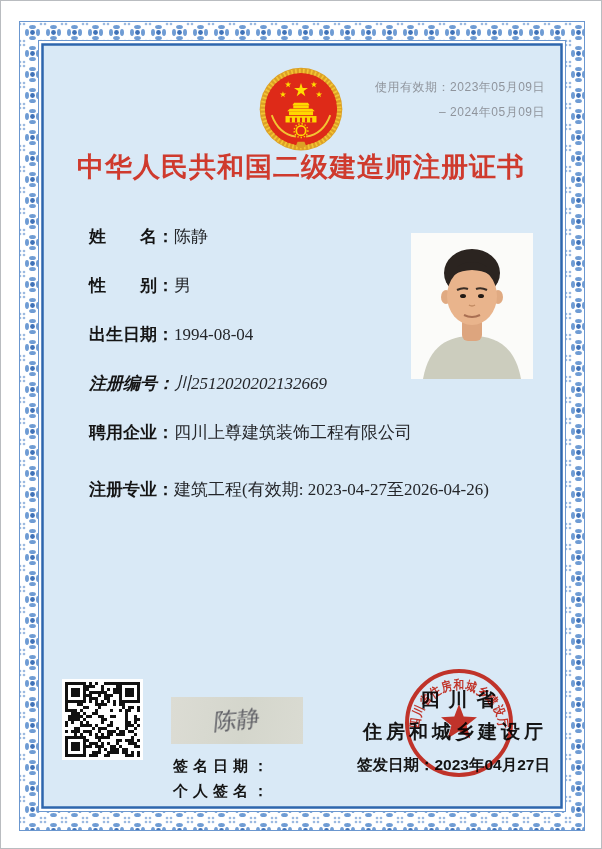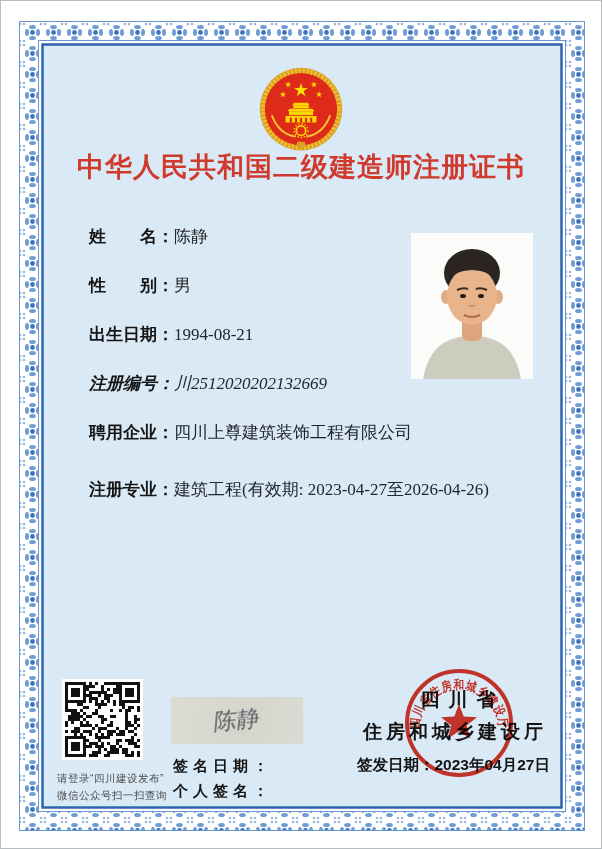--- a/index.html
+++ b/index.html
@@ -80,20 +80,24 @@
         <circle cx="19" cy="2" r="1.3" fill="#9bb9e0"></circle>
         <circle cx="2" cy="19" r="1.3" fill="#9bb9e0"></circle>
         <circle cx="19" cy="19" r="1.3" fill="#9bb9e0"></circle>
       </pattern>
     </defs>
     <rect x="18.5" y="20.5" width="565" height="809" fill="url(#floral)" stroke="#6b97cf"></rect>
     <rect x="37.5" y="39.5" width="527" height="771" fill="#ffffff" stroke="#6b97cf"></rect>
     <rect x="41.5" y="43.5" width="519" height="763" fill="#d9e9f6" stroke="#2e66ad" stroke-width="2.5"></rect>
   </svg>
 
+  <div class="abs validity">
+    <div><span>使用有效期：</span><span>2023年05月09日</span></div>
+    <div><span>– 2024年05月09日</span></div>
+  </div>
 
   <div class="abs emblem">
     <svg width="86" height="86" viewBox="0 0 100 100" xmlns="http://www.w3.org/2000/svg">
       <defs>
         <path id="st" d="M0 -1 L0.2245 -0.309 L0.9511 -0.309 L0.3633 0.118 L0.5878 0.809 L0 0.382 L-0.5878 0.809 L-0.3633 0.118 L-0.9511 -0.309 L-0.2245 -0.309 Z"></path>
       </defs>
       <circle cx="50" cy="49" r="48" fill="#dca025"></circle>
       <circle cx="50" cy="49" r="42" fill="#de2a18"></circle>
       <circle cx="50" cy="49" r="44.5" fill="none" stroke="#f3c433" stroke-width="5" stroke-dasharray="2 2.6"></circle>
       <use href="#st" fill="#ffde00" transform="translate(50,27) scale(8.5)"></use>
@@ -117,21 +121,21 @@
       <path d="M84,56 Q76,78 56,81" fill="none" stroke="#f3c433" stroke-width="2.2"></path>
       <path d="M44,92 Q50,97 56,92 L54,87 L46,87 Z" fill="#dca025"></path>
     </svg>
   </div>
 
   <div class="abs title">中华人民共和国二级建造师注册证书</div>
 
   <div class="abs fields">
     <div class="field-row row0"><span class="field-label">姓　　名：</span><span class="field-value">陈静</span></div>
     <div class="field-row row1"><span class="field-label">性　　别：</span><span class="field-value">男</span></div>
-    <div class="field-row row2"><span class="field-label">出生日期：</span><span class="field-value">1994-08-21</span></div>
+    <div class="field-row row2"><span class="field-label">出生日期：</span><span class="field-value">1994-08-04</span></div>
     <div class="field-row row3"><span class="field-label">注册编号：</span><span class="field-value">川2512020202132669</span></div>
     <div class="field-row row4"><span class="field-label">聘用企业：</span><span class="field-value">四川上尊建筑装饰工程有限公司</span></div>
     <div class="field-row row5"><span class="field-label">注册专业：</span><span class="field-value">建筑工程(有效期: 2023-04-27至2026-04-26)</span></div>
   </div>
 
   <div class="abs photo">
     <svg width="122" height="146" viewBox="0 0 122 146" xmlns="http://www.w3.org/2000/svg">
       <rect width="122" height="146" fill="#fbfbf9"></rect>
       <path d="M12,146 C18,112 38,103 61,103 C84,103 104,112 110,146 Z" fill="#cccdbe"></path>
       <rect x="51" y="84" width="20" height="24" rx="6" fill="#dda57e"></rect>
@@ -380,24 +384,20 @@
           <rect x="33" y="75" width="3" height="3"></rect>
           <rect x="42" y="75" width="3" height="3"></rect>
           <rect x="45" y="75" width="3" height="3"></rect>
           <rect x="63" y="75" width="3" height="3"></rect>
           <rect x="66" y="75" width="3" height="3"></rect>
           <rect x="69" y="75" width="3" height="3"></rect>
           <rect x="75" y="75" width="3" height="3"></rect>
         </g>
     </svg>
   </div>
-  <div class="abs qr-caption">
-    <div>请登录“四川建设发布”</div>
-    <div>微信公众号扫一扫查询</div>
-  </div>
 
   <div class="abs sig-img">
     <span class="sig-text">陈静</span>
   </div>
   <div class="abs sig-label sig-name-label">个人签名：</div>
   <div class="abs sig-label sig-date-label">签名日期：</div>
 
   <div class="abs province">四川省</div>
   <div class="abs department">住房和城乡建设厅</div>
   <div class="abs issue-line">

